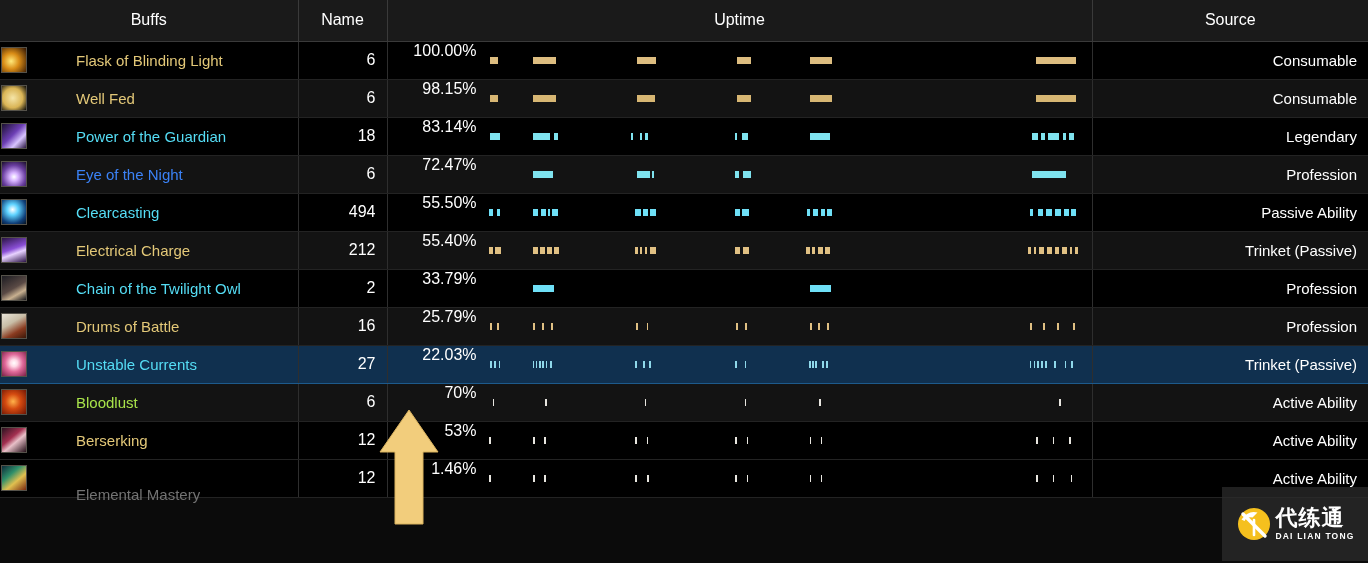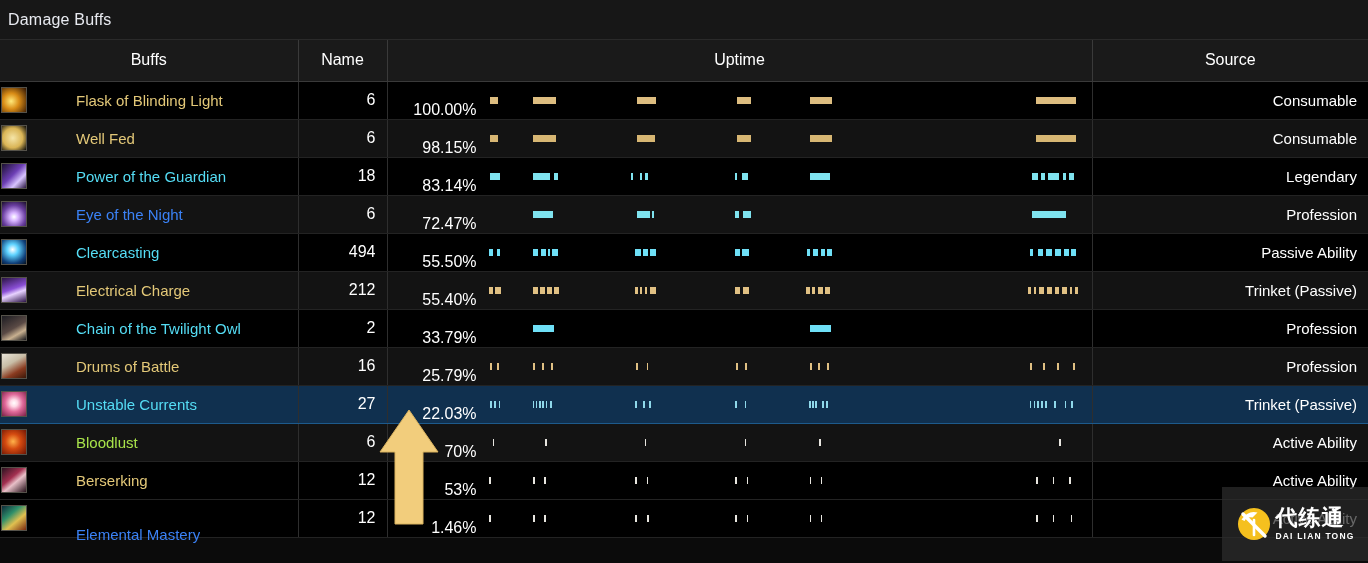--- a/index.html
+++ b/index.html
@@ -81,21 +81,21 @@
     font-size: 15px;
     white-space: nowrap;
     overflow: hidden;
     text-overflow: ellipsis;
   }
 
   td.count-cell { text-align: right; padding-right: 11px; font-size: 16px; }
 
   
   td.uptime-cell { padding: 0; position: relative; }
-  .uptime-inner { display: flex; align-items: flex-end; height: 37px; position: relative; }
+  .uptime-inner { display: flex; align-items: flex-start; height: 37px; position: relative; }
   .pct { width: 92px; text-align: right; padding-right: 3px; font-size: 16px; flex: 0 0 auto; }
   .bars { position: relative; flex: 1 1 auto; height: 37px; }
   .seg {
     position: absolute; top: 15px; height: 7px; border-radius: 0;
   }
 
   
   td.src { text-align: right; padding-right: 11px; font-size: 15px; color: #fff; }
 
   
@@ -125,23 +125,20 @@
   .wm-en {
     color: #fff; font-size: 8.5px; font-weight: bold; line-height: 1;
     letter-spacing: 1.2px; margin-top: 3px; align-self: flex-end;
   }
 </style>
 </head>
 <body>
 
 <div id="app">
 
-  <div class="titlebar" style="background: rgb(23, 23, 23);">
-    <span class="title">Damage Buffs</span>
-  </div>
 
   <table class="buffs">
     <colgroup>
       <col class="c-name">
         <col class="c-count">
         <col class="c-uptime">
         <col class="c-source">
     </colgroup>
     <thead>
       <tr>
@@ -512,21 +509,21 @@
     <td class="src">Active Ability</td>
   </tr>
 
 
   <tr class="odd">
     <td class="name-cell">
       <div class="name-inner">
         <span class="icon">
                 <span class="g" style="background: linear-gradient(140deg, rgb(13, 42, 58) 0%, rgb(47, 143, 106) 35%, rgb(224, 192, 80) 62%, rgb(122, 42, 16) 100%);"></span>
               </span>
-        <span class="name-label" style="color: #3b82f6; margin-top: 32px;">Elemental Mastery</span>
+        <span class="name-label" style="color: #737373; margin-top: 32px;">Elemental Mastery</span>
       </div>
     </td>
     <td class="count-cell">12</td>
     <td class="uptime-cell">
       <div class="uptime-inner">
         <span class="pct">1.46%</span>
         <span class="bars">
                 <span class="seg" style="left: 9.94054px; width: 1.6px; background: rgb(232, 230, 224);"></span>
                 <span class="seg" style="left: 53.6789px; width: 1.6px; background: rgb(232, 230, 224);"></span>
                 <span class="seg" style="left: 64.9449px; width: 1.6px; background: rgb(232, 230, 224);"></span>

